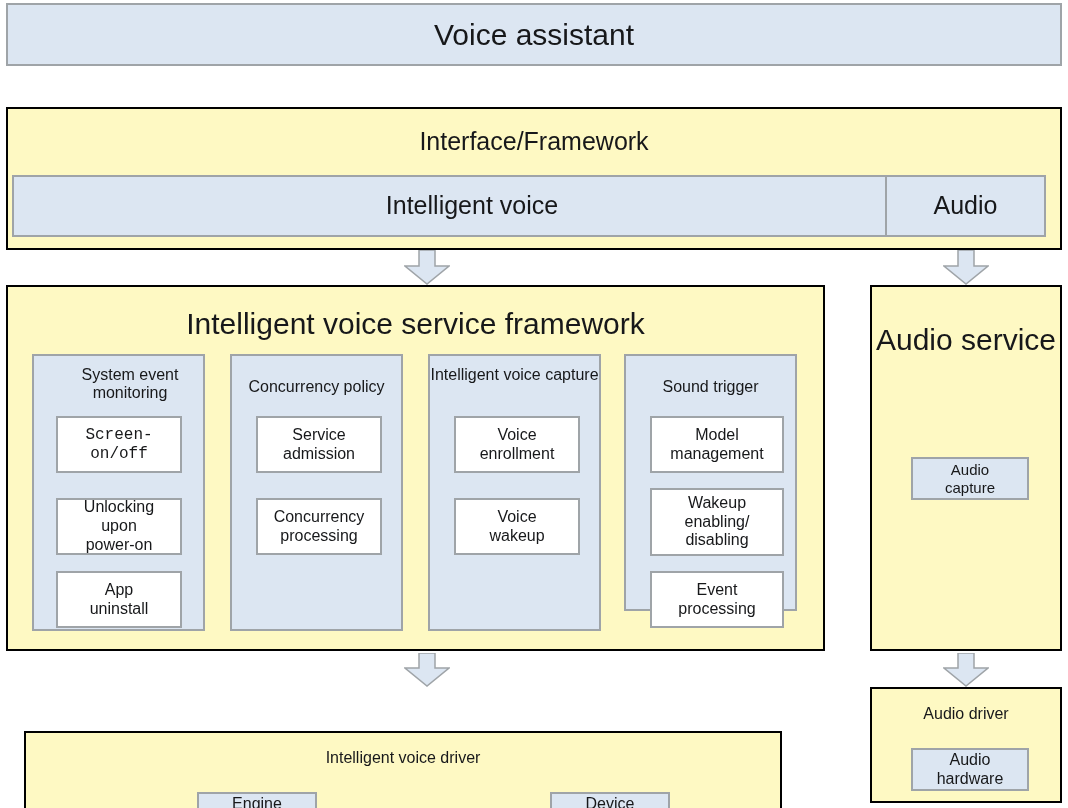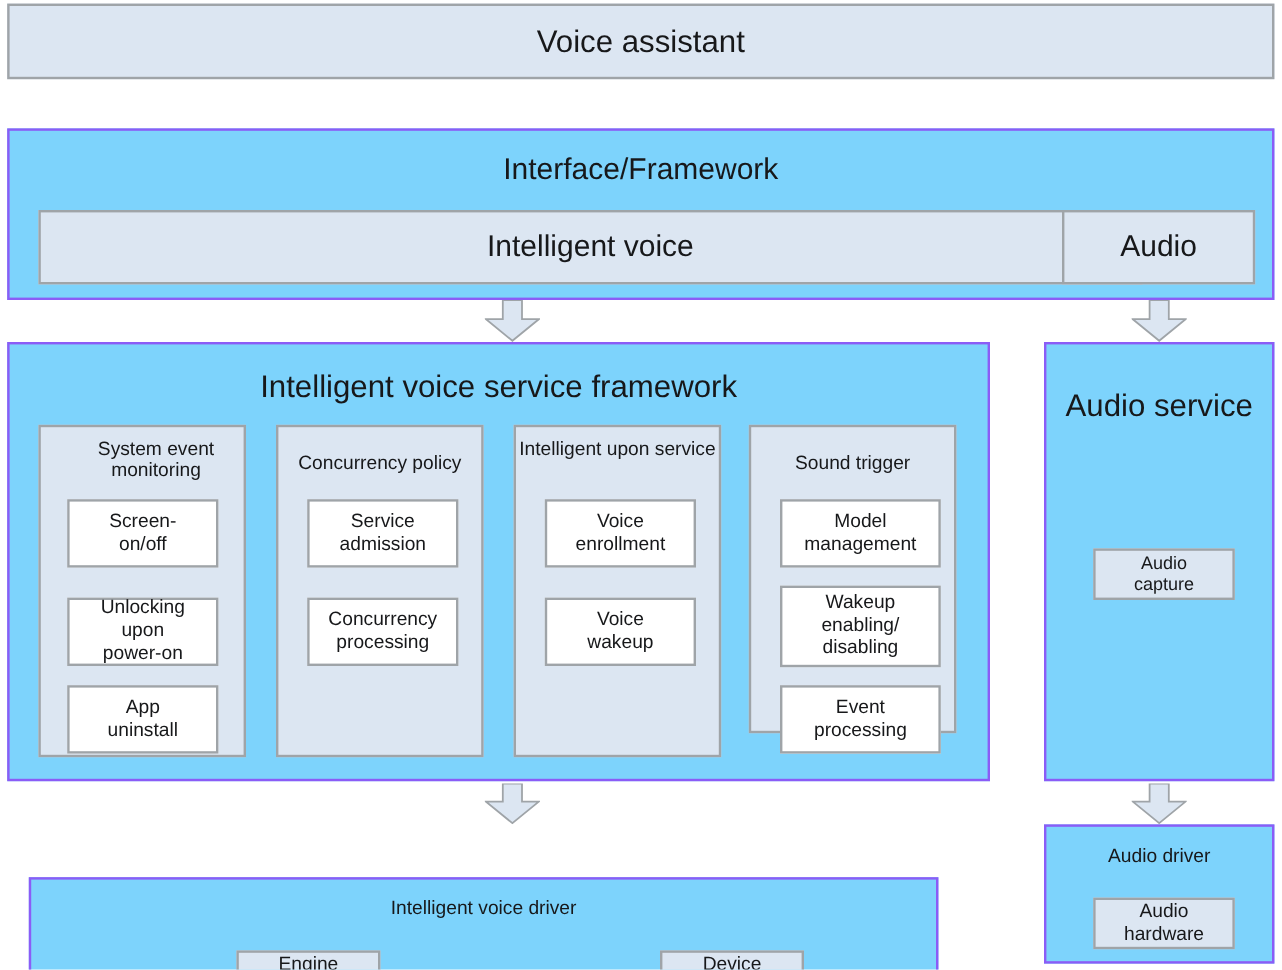--- a/index.html
+++ b/index.html
@@ -16,38 +16,38 @@
     overflow: hidden;
   }
   .abs { position: absolute; box-sizing: border-box; }
 
   
   .blue-box {
     background: #dce6f2;
     border: 2px solid #9fa4a8;
   }
   .gray-box {
-    background: #7dd3fc;
-    border: 2px solid #8b5cf6;
+    background: #fef9c3;
+    border: 2px solid #000000;
   }
   .white-box {
     background: #ffffff;
     border: 2px solid #9fa4a8;
   }
 
   .center-text {
     display: flex;
     align-items: center;
     justify-content: center;
     text-align: center;
     line-height: 1.18;
   }
 
   
-  .t-xl   { font-size: 26px; }
+  .t-xl   { font-size: 30px; }
   .t-lg   { font-size: 25px; }
   .t-sm   { font-size: 16px; }
   .t-xs   { font-size: 15px; }
 
   .title-top {
     position: absolute;
     left: 0; right: 0;
     text-align: center;
   }
 
@@ -60,21 +60,21 @@
 </head>
 <body>
 
 <div class="abs blue-box center-text t-xl" style="left:6px; top:3px; width:1056px; height:63px;">
   <span>Voice assistant</span>
 </div>
 
 <div class="abs gray-box" style="left:6px; top:107px; width:1056px; height:143px;">
   <div class="title-top t-lg" style="top:18px;">Interface/Framework</div>
 
-  <div class="abs blue-box center-text t-lg" style="left:24px; top:66px; width:920px; height:62px;">
+  <div class="abs blue-box center-text t-lg" style="left:4px; top:66px; width:920px; height:62px;">
     <span>Intelligent voice</span>
   </div>
 
   <div class="abs blue-box center-text t-lg" style="left:877px; top:66px; width:161px; height:62px;">
     <span>Audio</span>
   </div>
 </div>
 
 <div class="arrow" style="left:404px; top:250px;">
   <svg width="46" height="35" viewBox="0 0 46 35">
@@ -86,21 +86,21 @@
   <svg width="46" height="35" viewBox="0 0 46 35">
     <polygon points="15,0 31,0 31,16 45,16 23,34 1,16 15,16" fill="#dce6f2" stroke="#9fa4a8" stroke-width="1.5"></polygon>
   </svg>
 </div>
 
 <div class="abs gray-box" style="left:6px; top:285px; width:819px; height:366px;">
   <div class="title-top t-xl" style="top:20px;">Intelligent voice service framework</div>
 
   <div class="abs blue-box" style="left:24px; top:67px; width:173px; height:277px;">
     <div class="title-top t-sm" style="top:10px; white-space:pre-line;padding-left:23px;">System event monitoring</div>
-    <div class="abs white-box center-text t-sm" style="left:22px; top:60px; width:126px; height:57px; white-space:pre-line;">
+    <div class="abs white-box center-text t-sm" style="left:22px; top:60px; width:126px; height:57px; white-space:pre-line;font-family:Liberation Mono, monospace;">
       <span>Screen-
 on/off</span>
     </div>
     <div class="abs white-box center-text t-sm" style="left:22px; top:215px; width:126px; height:57px; white-space:pre-line;">
       <span>App
 uninstall</span>
     </div>
     <div class="abs white-box center-text t-sm" style="left:22px; top:142px; width:126px; height:57px; white-space:pre-line;">
       <span>Unlocking
 upon
@@ -114,21 +114,21 @@
       <span>Service
 admission</span>
     </div>
     <div class="abs white-box center-text t-sm" style="left:24px; top:142px; width:126px; height:57px; white-space:pre-line;">
       <span>Concurrency
 processing</span>
     </div>
   </div>
 
   <div class="abs blue-box" style="left:420px; top:67px; width:173px; height:277px;">
-    <div class="title-top t-sm" style="top:10px; white-space:pre-line;">Intelligent upon service</div>
+    <div class="title-top t-sm" style="top:10px; white-space:pre-line;">Intelligent voice capture</div>
     <div class="abs white-box center-text t-sm" style="left:24px; top:60px; width:126px; height:57px; white-space:pre-line;">
       <span>Voice
 enrollment</span>
     </div>
     <div class="abs white-box center-text t-sm" style="left:24px; top:142px; width:126px; height:57px; white-space:pre-line;">
       <span>Voice
 wakeup</span>
     </div>
   </div>
 

